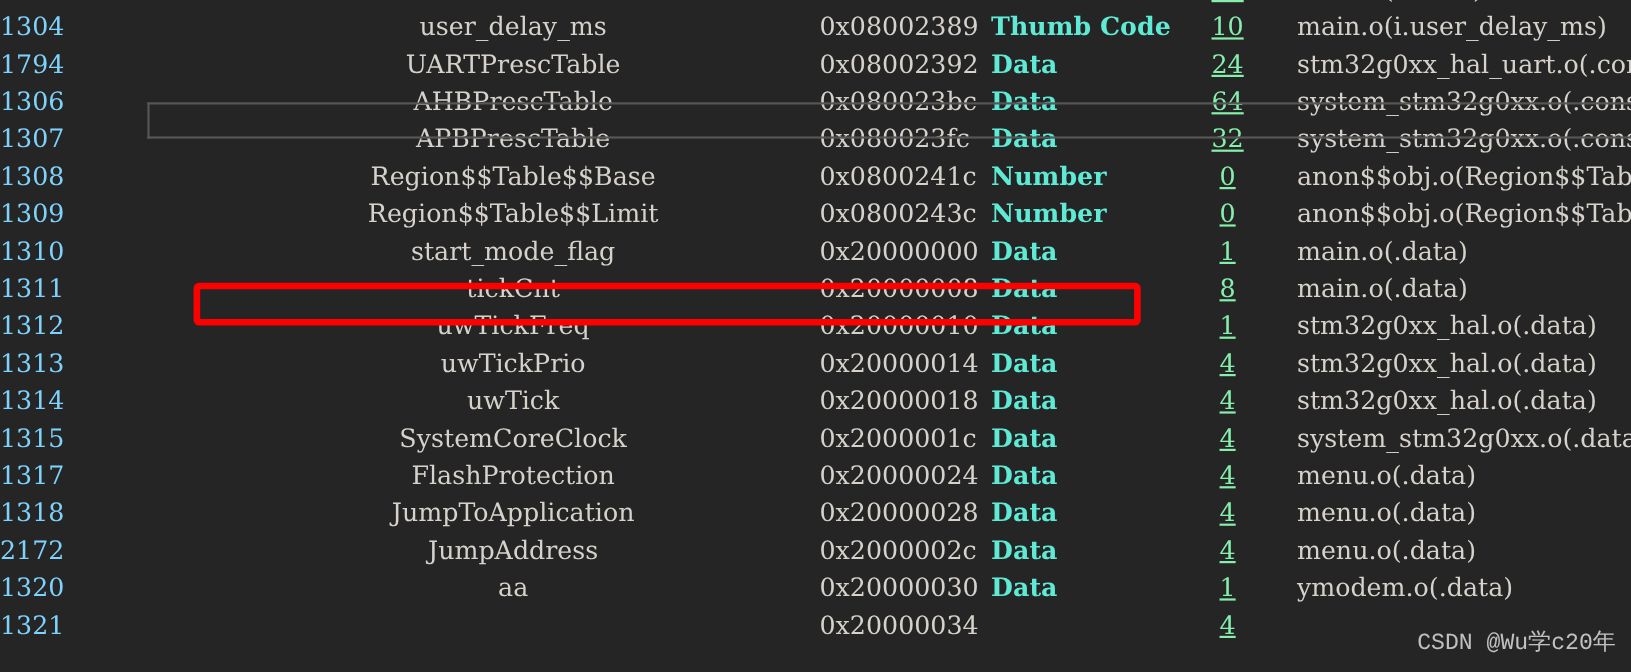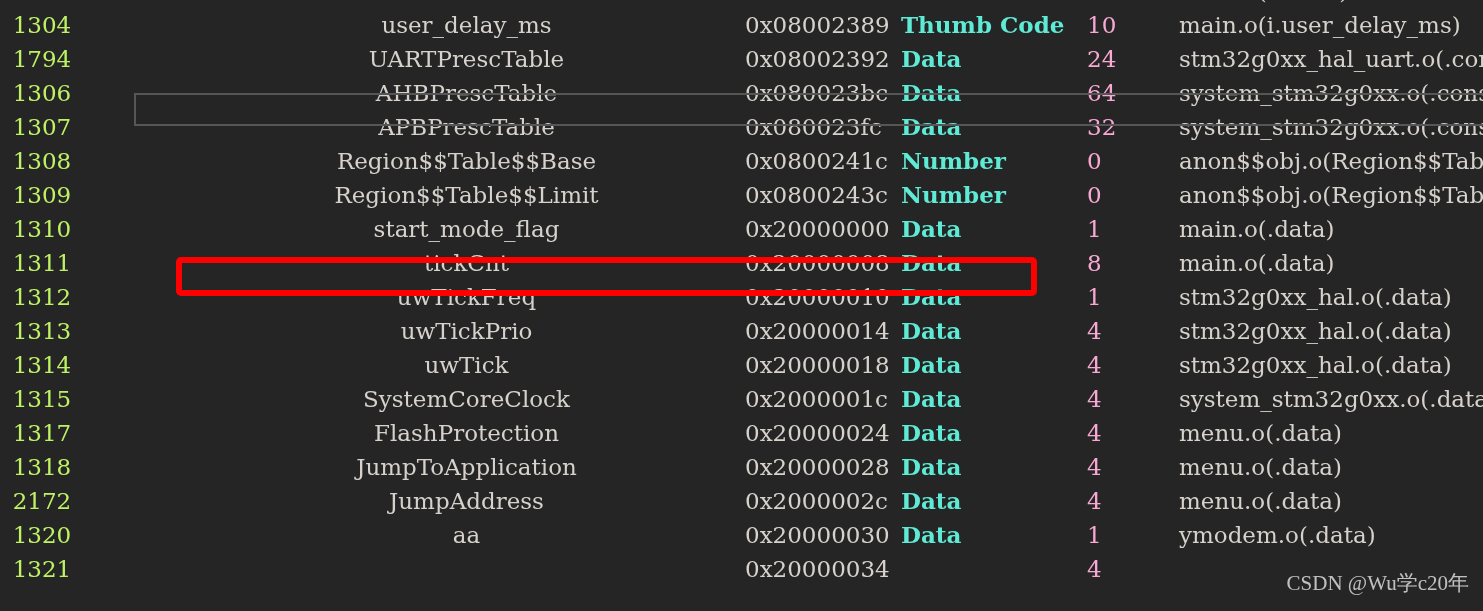--- a/index.html
+++ b/index.html
@@ -37,30 +37,30 @@
     white-space: nowrap;
     overflow: hidden;
     font-size: 23px;
     line-height: 34px;
     vertical-align: middle;
     font-family: "DejaVu Serif", "Liberation Serif", serif;
     letter-spacing: 0px;
   }
   .c-line {
     width: 84px;
-    text-align: center;
-    color: #bef264;
+    text-align: left;
+    color: #7dd3fc;
     padding-right: 0px !important;
     font-size: 22px;
   }
   .c-gap   { width: 104px; }
   .c-name  { width: 557px; color: #d6d2cb; text-align: center; }
   .c-addr  { width: 156px; color: #d6d2cb; }
   .c-type  { width: 186px; color: #5eead4; font-weight: bold; }
-  .c-size  { width: 58px; text-align: left; color: #f9a8d4; }
+  .c-size  { width: 58px; text-align: center; color: #86efac; text-decoration: underline; }
   .c-obj   { color: #d6d2cb; padding-left: 34px !important; margin-top: 26px; }
   tr.selected td.c-gap {
     position: relative;
   }
   #sel-outline {
     position: absolute;
     left: 134px;
     top: 93px;
     width: 1349px;
     height: 33px;
@@ -83,21 +83,21 @@
     pointer-events: none;
   }
 
   
   #watermark {
     position: absolute;
     right: 14px;
     bottom: 14px;
     color: rgba(236,236,236,0.78);
     font-size: 21px;
-    font-family: Liberation Serif, serif;
+    font-family: Liberation Mono, monospace;
     white-space: nowrap;
     pointer-events: none;
   }
 </style>
 </head>
 <body>
 
 <div id="screen">
 
   <table id="symbol-table">

